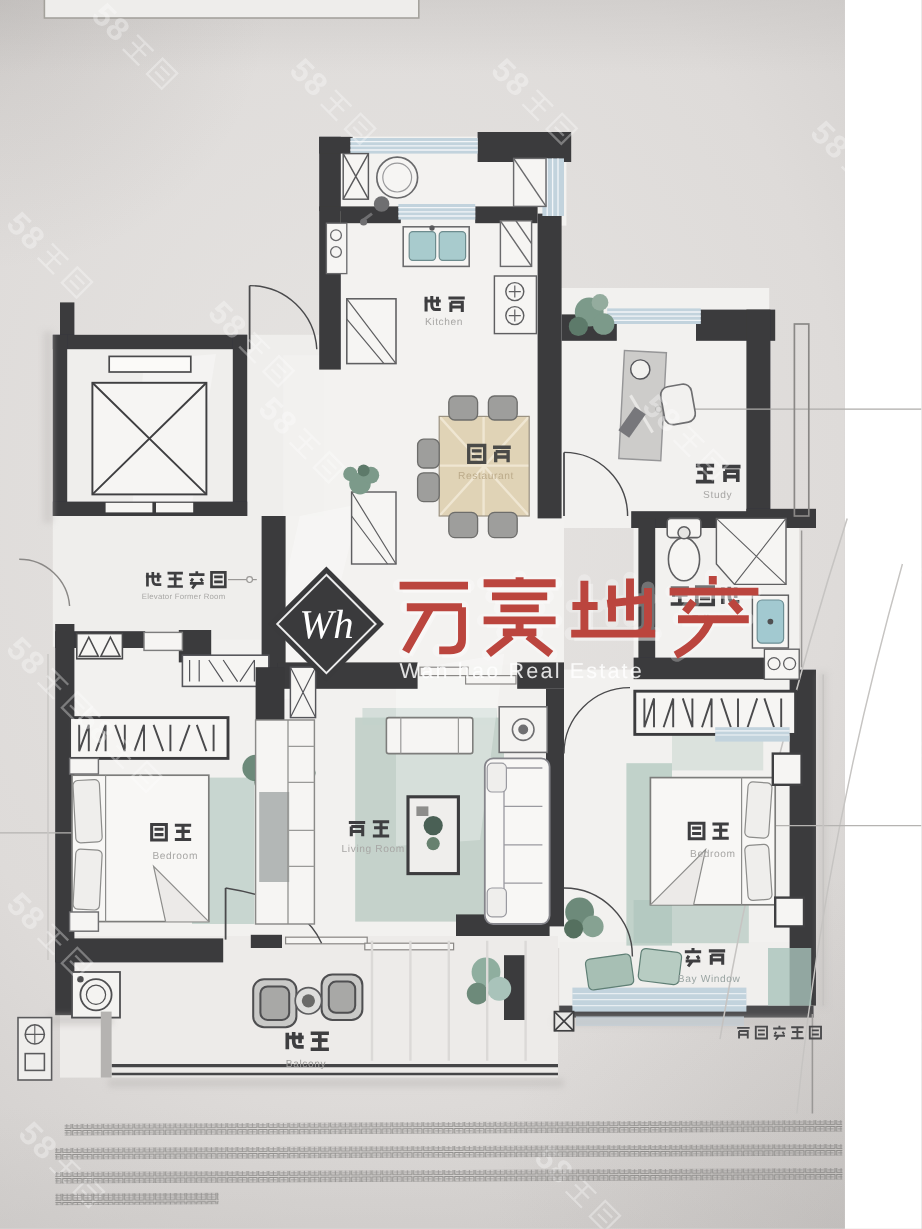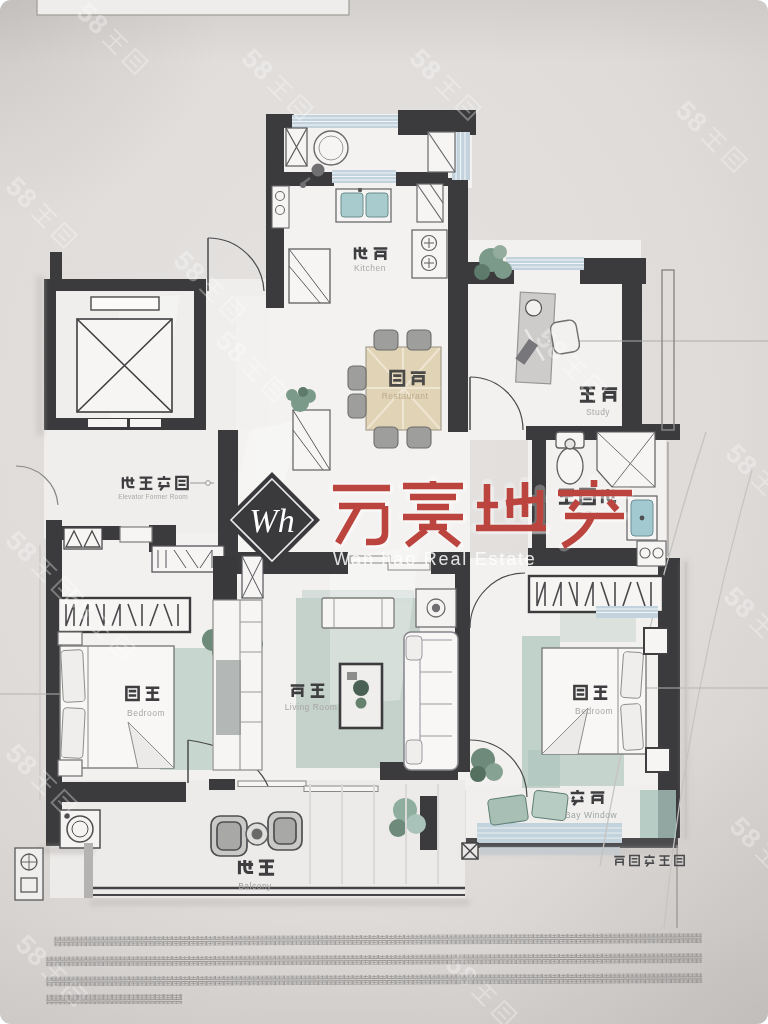--- a/index.html
+++ b/index.html
@@ -1,23 +1,23 @@
 <!DOCTYPE html>
 <html><head>
 <meta charset="utf-8">
 <style>
 html,body{margin:0;padding:0;}
 body{width:768px;height:1024px;overflow:hidden;font-family:"Liberation Sans",sans-serif;}
-#page{position:relative;width:768px;height:1024px;
+#page{position:relative;width:704px;height:1024px;
 background:
 radial-gradient(circle 320px at 0% 0%, rgba(125,120,117,0.16) 0%, rgba(125,120,117,0.0) 70%),
 radial-gradient(circle 420px at 100% 100%, rgba(125,120,117,0.13) 0%, rgba(125,120,117,0.0) 70%),
 linear-gradient(180deg, rgba(200,197,195,0.55) 0%, rgba(215,212,210,0.0) 6%, rgba(215,212,210,0.0) 90%, rgba(198,195,193,0.4) 100%),
 radial-gradient(ellipse 760px 960px at 44% 40%, rgba(230,228,226,1) 0%, rgba(222,219,217,1) 52%, rgba(204,201,199,1) 88%, rgba(196,193,191,1) 100%),
-#ccc9c7; border-radius: 11px;}
+#ccc9c7;}
 svg{position:absolute;left:0;top:0;}
 </style>
 </head>
 <body>
 
 <div id="page">
 <svg width="768" height="1024" viewBox="0 0 768 1024">
 <defs>
 <path id="c1" d="M1,1.6 H9 M5,1.6 V8.6 M1.6,4.6 H8.4 M1,8.6 H9" fill="none"></path>
 <path id="c2" d="M1.4,1.2 H8.6 V8.8 H1.4 Z M2.8,3.6 H7.2 M2.8,6.2 H7.2" fill="none"></path>

